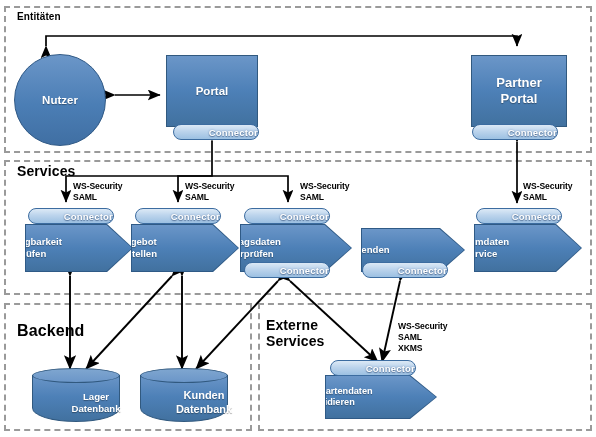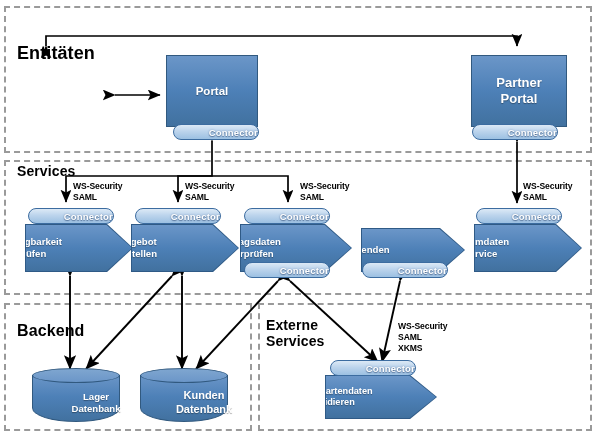--- a/index.html
+++ b/index.html
@@ -118,21 +118,21 @@
     white-space:pre-line;
     letter-spacing:-.1px;
   }
 </style>
 </head>
 <body>
 
 <div id="stage">
 
   <div class="group" style="left:4px;top:6px;width:588px;height:147px;"></div>
-  <div class="group-label" style="left:17px;top:11px;font-size:18px;margin-top:32px;">Entitäten</div>
+  <div class="group-label" style="left:17px;top:11px;font-size:10px;">Entitäten</div>
 
   <div class="group" style="left:4px;top:160px;width:588px;height:135px;"></div>
   <div class="group-label" style="left:17px;top:164px;font-size:14px;">Services</div>
 
   <div class="group" style="left:4px;top:303px;width:248px;height:128px;"></div>
   <div class="group-label" style="left:17px;top:322px;font-size:16px;">Backend</div>
 
   <div class="group" style="left:258px;top:303px;width:334px;height:128px;"></div>
   <div class="group-label" style="left:266px;top:318px;font-size:14px;">Externe
 Services</div>
@@ -183,20 +183,23 @@
 
     <g stroke="#000000" stroke-width="1.9" fill="none">
       <line x1="290" y1="281" x2="378" y2="362" marker-start="url(#ah)" marker-end="url(#ah2)"></line>
     </g>
 
     <g stroke="#000000" stroke-width="1.9" fill="none">
       <line x1="400" y1="281" x2="382" y2="362" marker-start="url(#ah)" marker-end="url(#ah2)"></line>
     </g>
   </svg>
 
+  <div class="circle-node" style="left:14px;top:54px;width:92px;height:92px;font-size:11.5px;">
+    <span>Nutzer</span>
+  </div>
 
   <div class="rect-node" style="left:166px;top:55px;width:92px;height:72px;font-size:11.5px;">
     <span>Portal</span>
   </div>
   <div class="connector" style="left:173px;top:124px;width:86px;height:16px;font-size:9.5px;">
     <span>Connector</span>
   </div>
 
   <div class="rect-node" style="left:471px;top:55px;width:96px;height:72px;font-size:13px;white-space:pre-line;">
     <span>Partner

